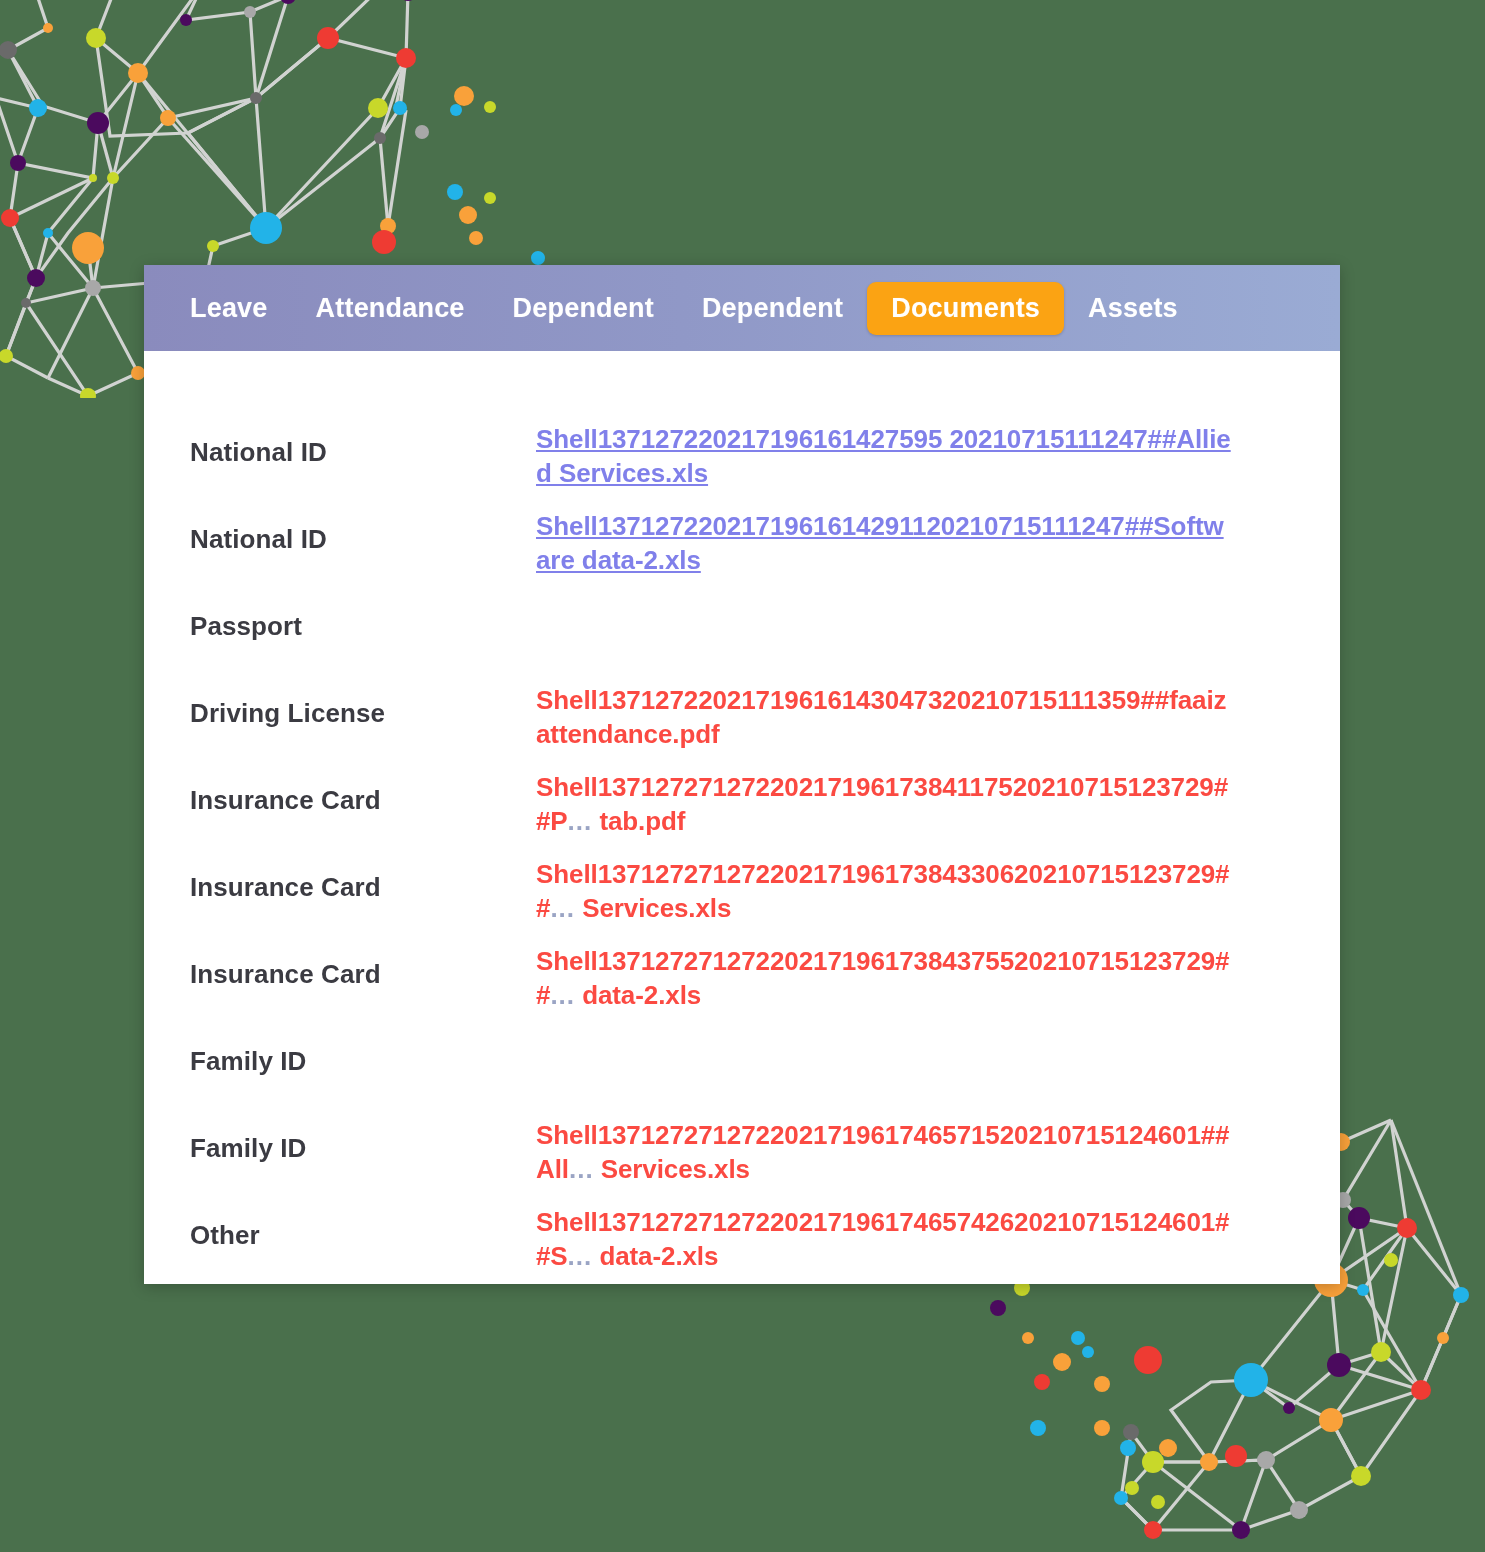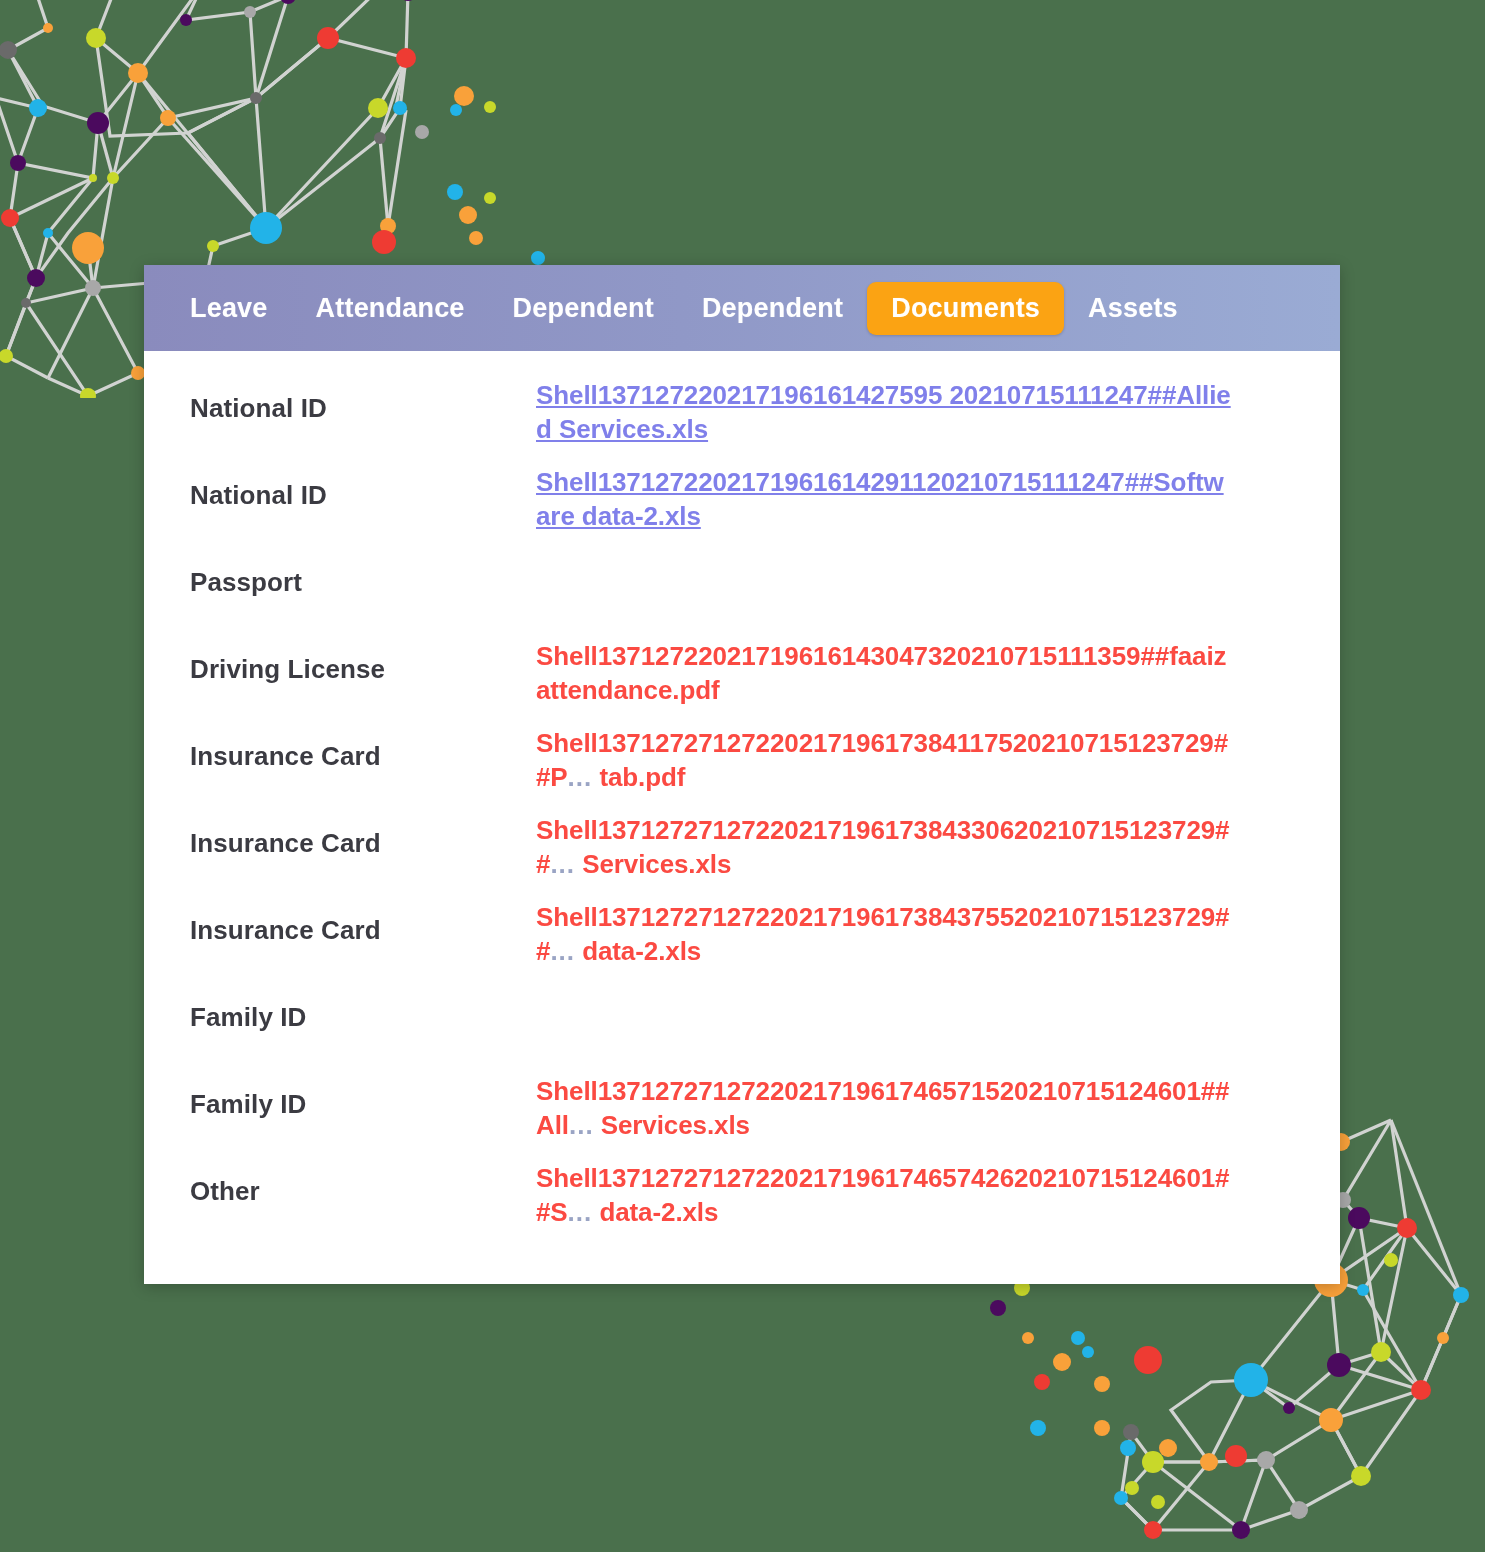--- a/index.html
+++ b/index.html
@@ -60,20 +60,21 @@
   }
   .tab.active {
     background: #fba313;
     box-shadow: 0 1px 3px rgba(0,0,0,0.18);
     text-align: right;
   }
 
   
   .doclist {
     padding: 28px 0 0 0;
+    margin-top: 44px;
   }
 
   .docrow {
     display: flex;
     align-items: flex-start;
     min-height: 87px;
   }
 
   .doc-label {
     width: 392px;

